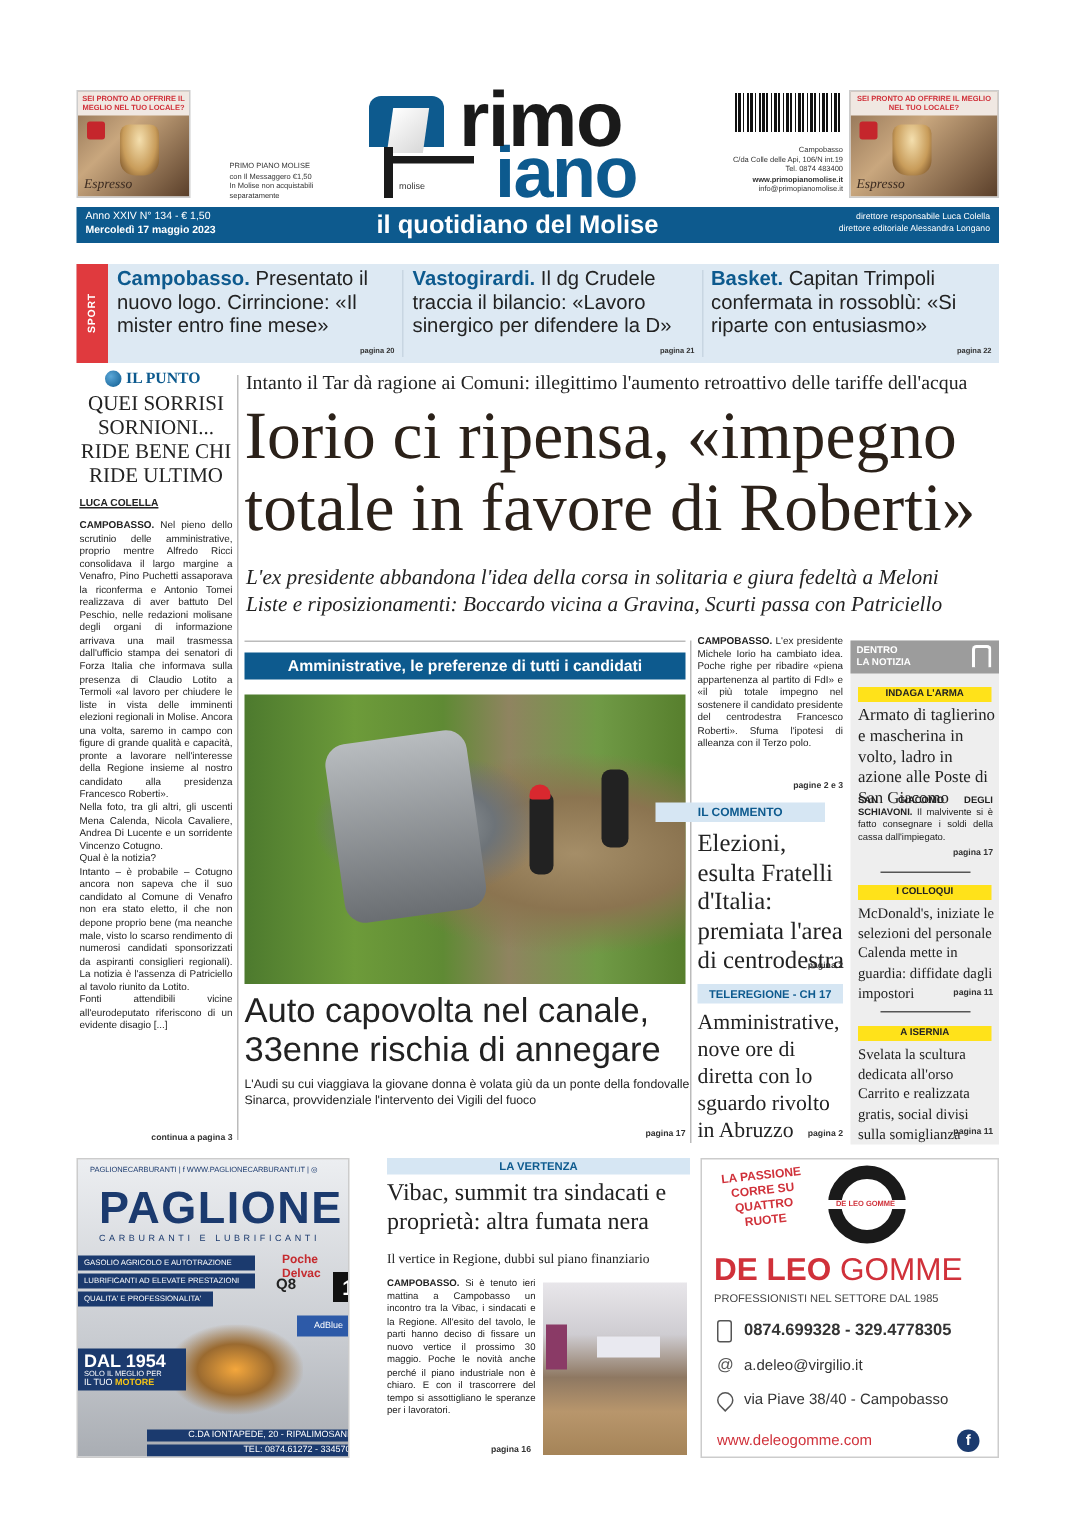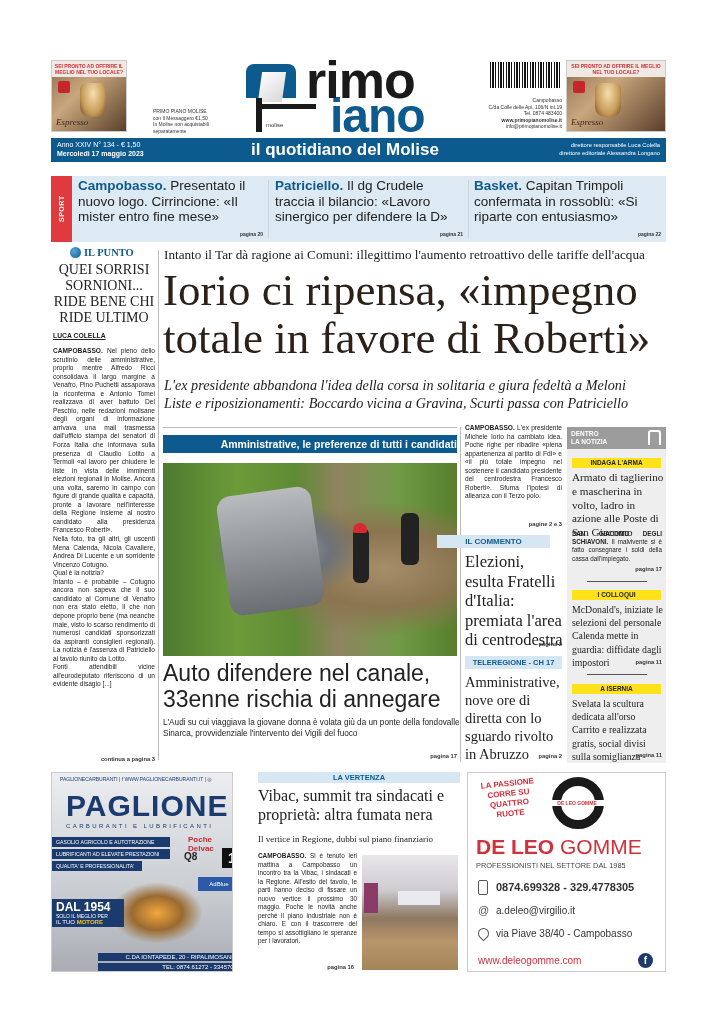--- a/index.html
+++ b/index.html
@@ -107,21 +107,21 @@
 <div class="abs sport-strip" style="left:51px;top:176px;width:615px;height:66px;"></div>
 <div class="abs sport-tag" style="left:51px;top:176px;width:21px;height:66px;">SPORT</div>
 
 <div class="abs sport-item" style="left:78px;top:178px;width:185px;">
   <b>Campobasso.</b> <span>Presentato il nuovo logo. Cirrincione: «Il mister entro fine mese»</span>
 </div>
 <div class="abs pg" style="left:200px;top:231px;width:63px;">pagina 20</div>
 <div class="abs vsep" style="left:268px;top:180px;height:58px;background:#c8d6e2;"></div>
 
 <div class="abs sport-item" style="left:275px;top:178px;width:190px;">
-  <b>Patriciello.</b> <span>Il dg Crudele traccia il bilancio: «Lavoro sinergico per difendere la D»</span>
+  <b>Vastogirardi.</b> <span>Il dg Crudele traccia il bilancio: «Lavoro sinergico per difendere la D»</span>
 </div>
 <div class="abs pg" style="left:400px;top:231px;width:63px;">pagina 21</div>
 <div class="abs vsep" style="left:468px;top:180px;height:58px;background:#c8d6e2;"></div>
 
 <div class="abs sport-item" style="left:474px;top:178px;width:190px;">
   <b>Basket.</b> <span>Capitan Trimpoli confermata in rossoblù: «Si riparte con entusiasmo»</span>
 </div>
 <div class="abs pg" style="left:598px;top:231px;width:63px;">pagina 22</div>
 
 <div class="abs" style="left:53px;top:247px;width:102px;">
@@ -147,31 +147,31 @@
   <div>Iorio ci ripensa, «impegno</div>
   <div>totale in favore di Roberti»</div>
 </div>
 <div class="abs serif" style="left:164px;top:376px;width:520px;font-size:14.2px;line-height:18px;font-style:italic;color:#222;white-space:nowrap;">
   <div>L'ex presidente abbandona l'idea della corsa in solitaria e giura fedeltà a Meloni</div>
   <div>Liste e riposizionamenti: Boccardo vicina a Gravina, Scurti passa con Patriciello</div>
 </div>
 
 <div class="abs hsep" style="left:163px;top:427px;width:294px;"></div>
 
-<div class="abs blue-bar" style="left:163px;top:435px;width:294px;height:18px;font-size:10.5px;font-weight:bold;line-height:18px;text-align:right;">Amministrative, le preferenze di tutti i candidati</div>
+<div class="abs blue-bar" style="left:163px;top:435px;width:294px;height:18px;font-size:10.5px;font-weight:bold;line-height:18px;text-align:center;">Amministrative, le preferenze di tutti i candidati</div>
 
 <div class="abs photo-crash" style="left:163px;top:463px;width:294px;height:193px;">
   <div class="abs" style="left:60px;top:28px;width:95px;height:120px;background:linear-gradient(180deg,#b8bcbf,#6a6e72);border-radius:14px;transform:rotate(-8deg);"></div>
   <div class="abs" style="left:190px;top:65px;width:16px;height:55px;background:#222;border-radius:6px;"></div>
   <div class="abs" style="left:190px;top:60px;width:14px;height:10px;background:#d9282f;border-radius:7px 7px 2px 2px;"></div>
   <div class="abs" style="left:238px;top:50px;width:18px;height:52px;background:#222;border-radius:6px;"></div>
 </div>
 
 <div class="abs sans" style="left:163px;top:660px;width:300px;font-size:23px;line-height:26px;color:#222;">
-  <div>Auto difendere nel canale,</div>
+  <div>Auto capovolta nel canale,</div>
   <div>33enne rischia di annegare</div>
 </div>
 <div class="abs" style="left:163px;top:718px;width:300px;font-size:8.2px;line-height:10.5px;color:#222;">L'Audi su cui viaggiava la giovane donna è volata giù da un ponte della fondovalle Sinarca, provvidenziale l'intervento dei Vigili del fuoco</div>
 <div class="abs pg" style="left:400px;top:753px;width:57px;font-size:5.8px;">pagina 17</div>
 
 <div class="abs vsep" style="left:460px;top:427px;height:335px;"></div>
 
 <div class="abs col-text" style="left:465px;top:424px;width:97px;">
   <b>CAMPOBASSO.</b> <span>L'ex presidente Michele Iorio ha cambiato idea. Poche righe per ribadire «piena appartenenza al partito di FdI» e «il più totale impegno nel sostenere il candidato presidente del centrodestra Francesco Roberti». Sfuma l'ipotesi di alleanza con il Terzo polo.</span>
 </div>

